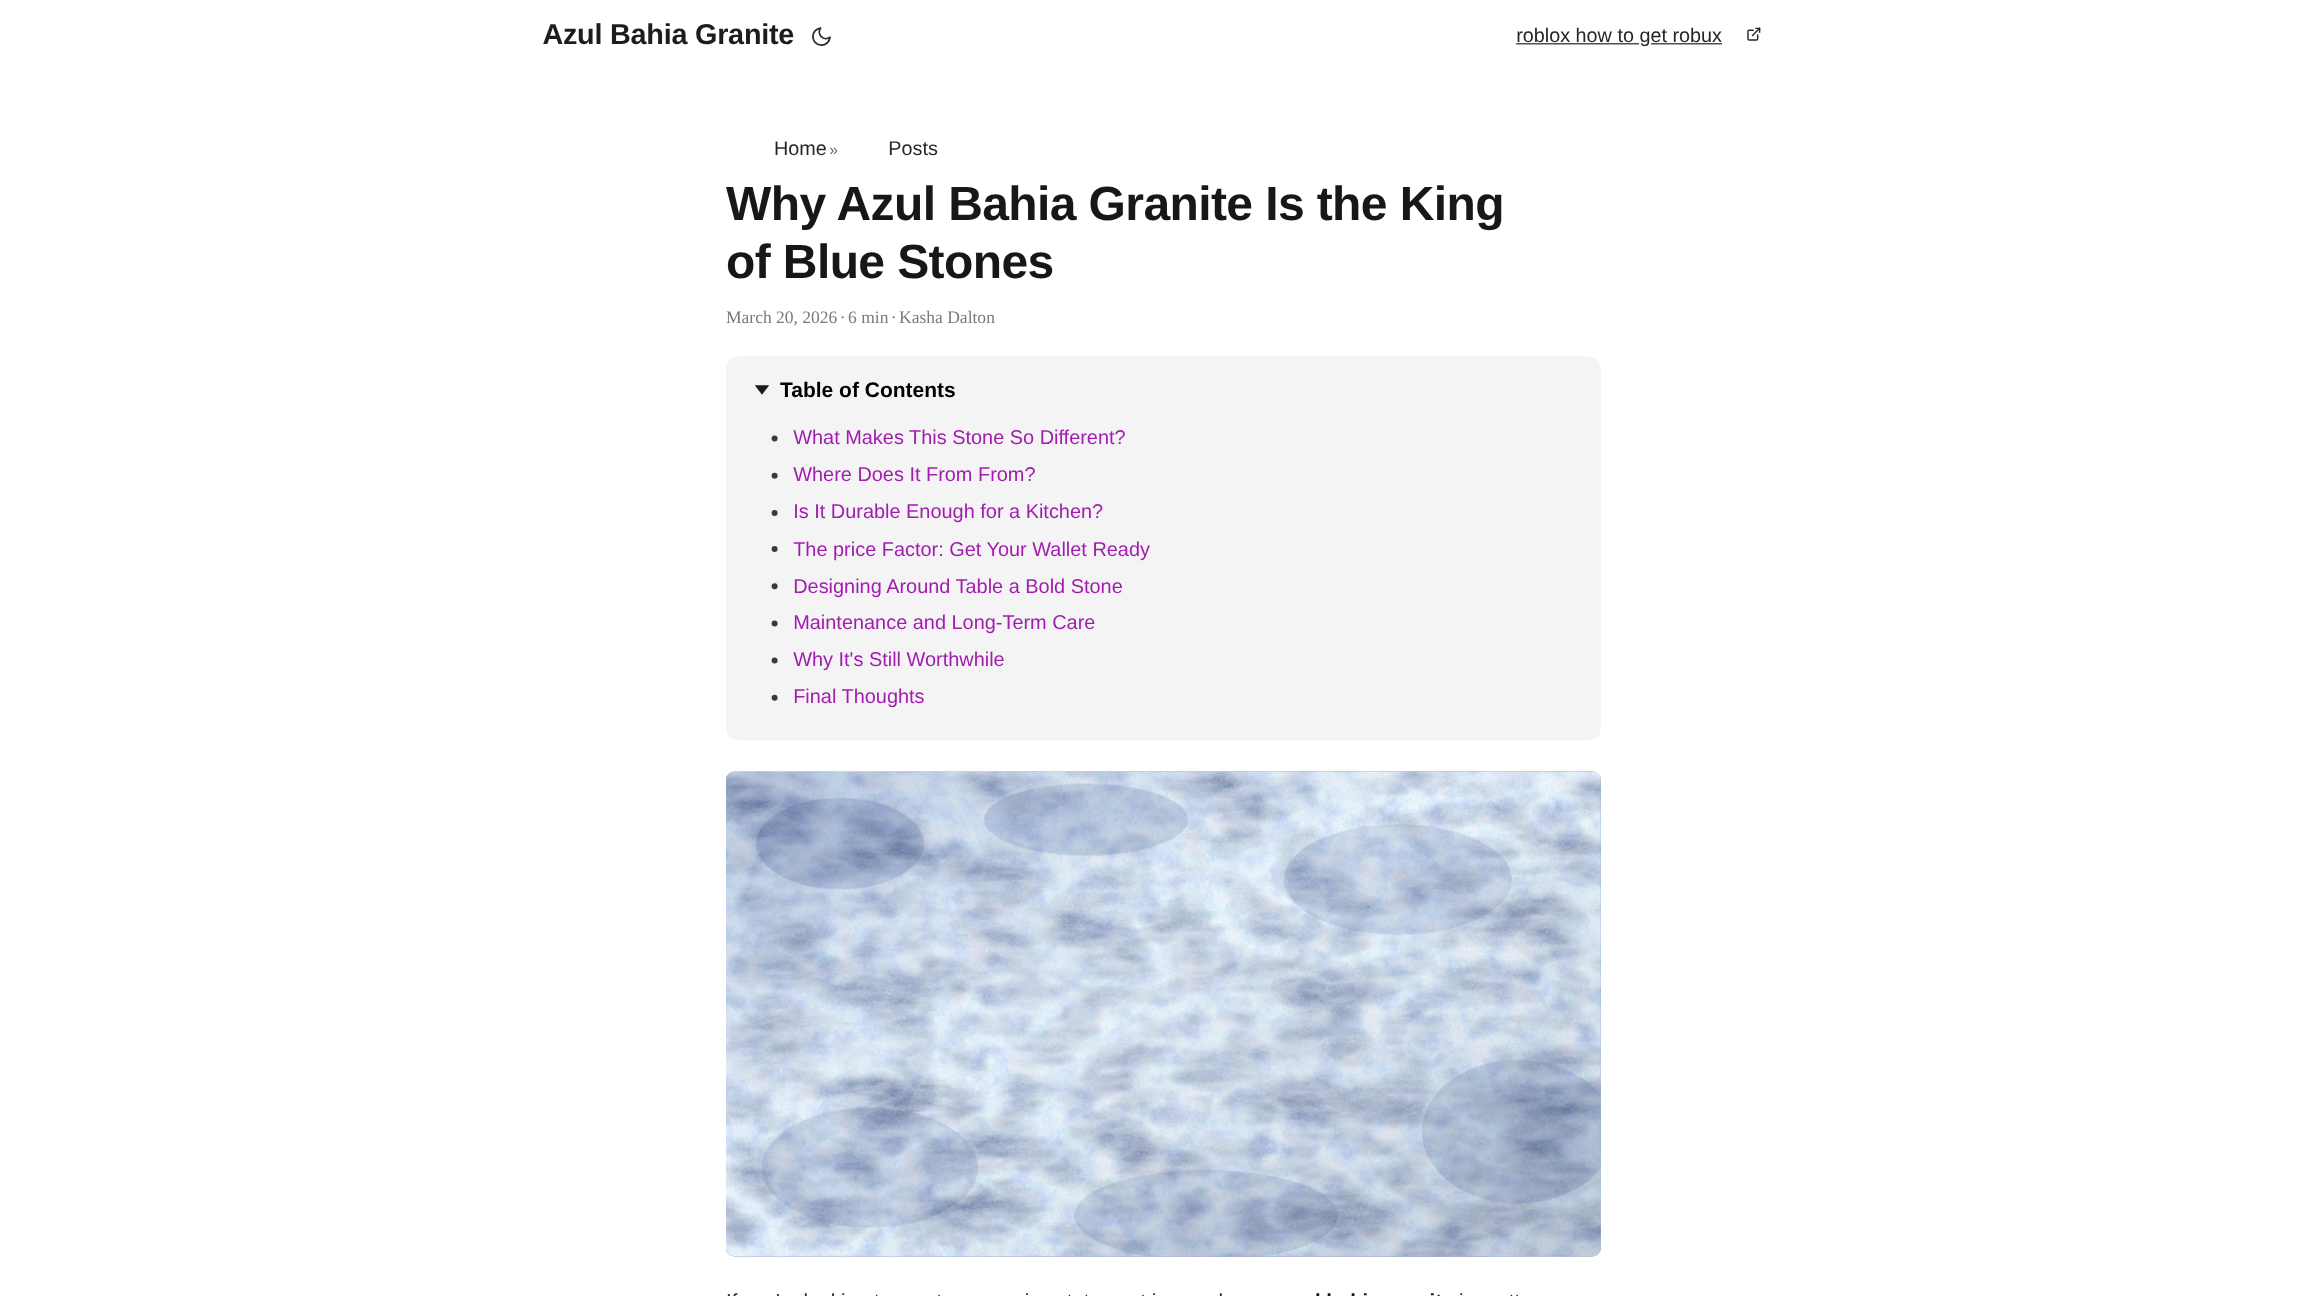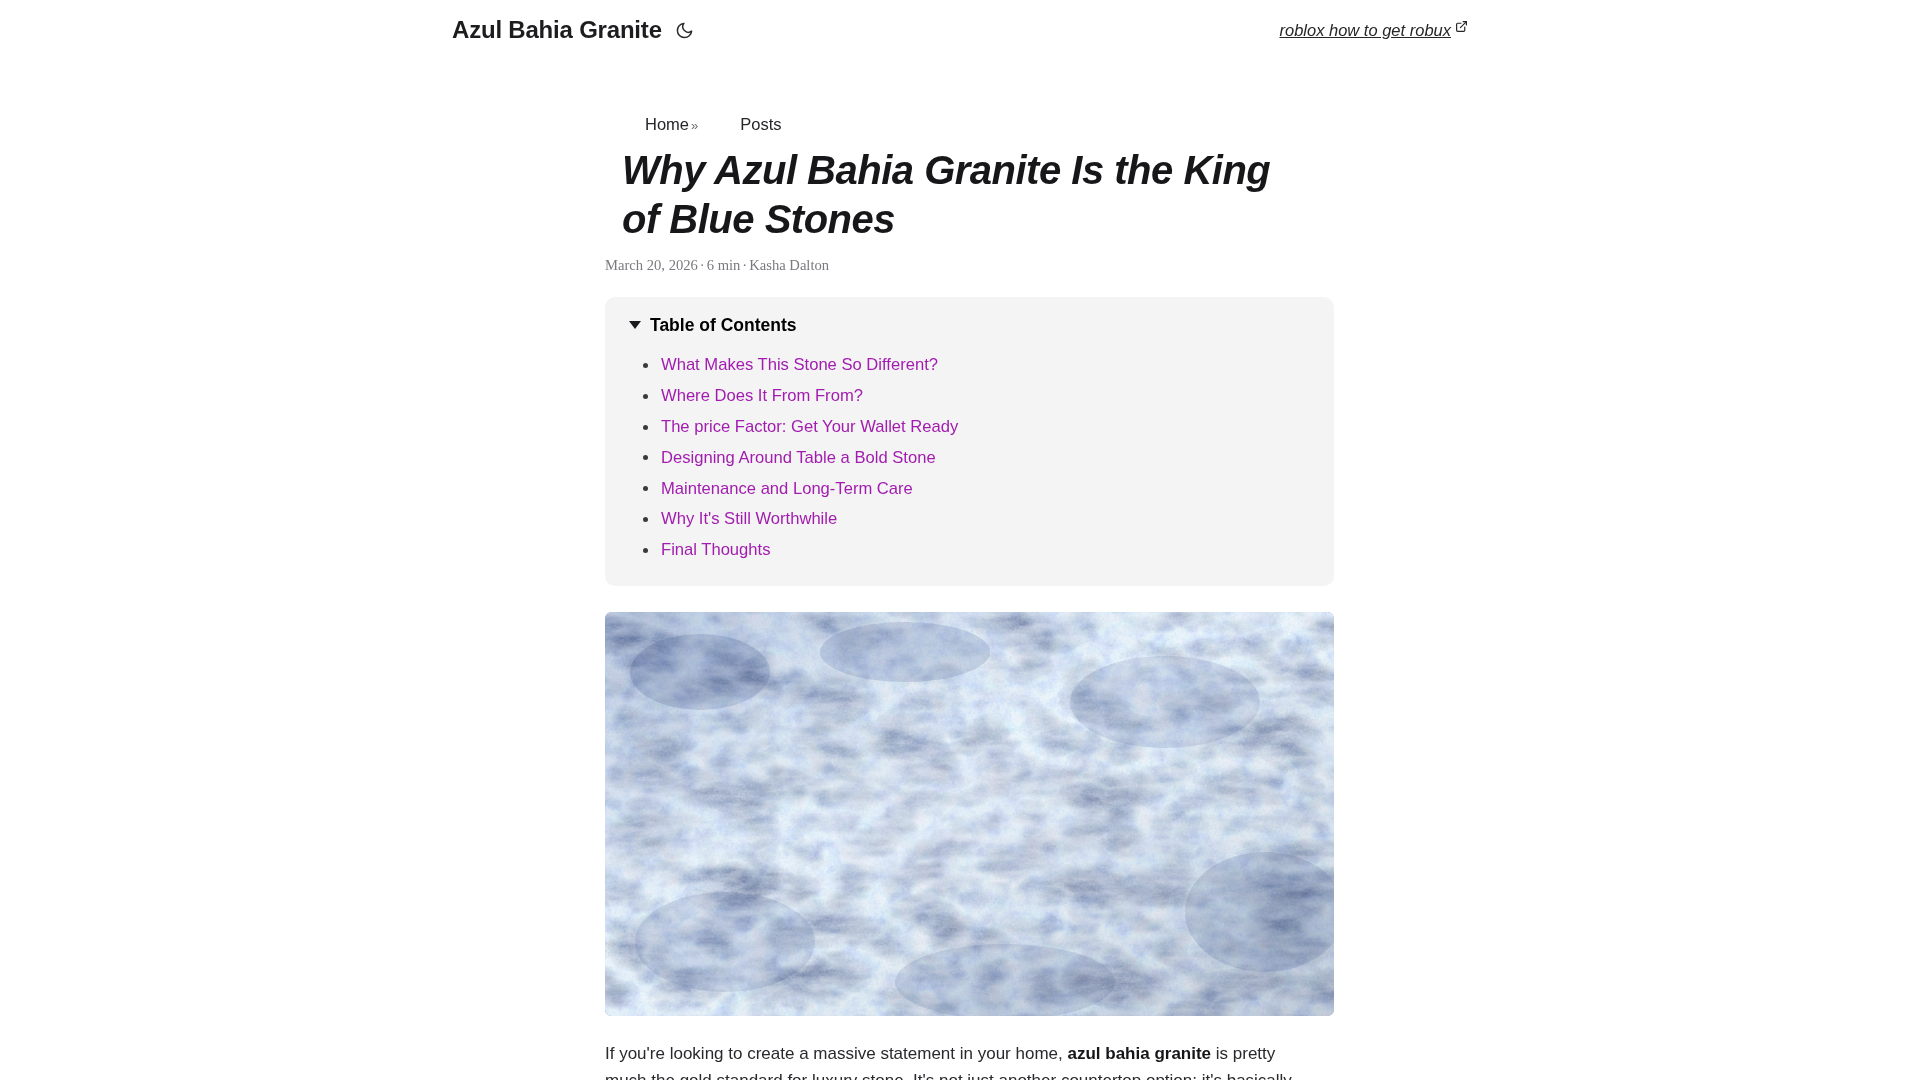--- a/index.html
+++ b/index.html
@@ -41,23 +41,22 @@
     align-items: center;
     justify-content: center;
     width: 20px;
     height: 20px;
     color: #2b2b2d;
     cursor: pointer;
   }
   .header-right {
     margin-left: auto;
     display: flex;
-    align-items: flex-start;
-    gap: 4px;
-    font-style: italic;
+    align-items: center;
+    gap: 20px;
   }
   .ext-link-label {
     font-size: 16.5px;
     color: #262628;
     line-height: 1;
   }
   .ext-icon {
     display: inline-flex;
     width: 13px;
     height: 13px;
@@ -89,24 +88,23 @@
     font-size: 13px;
     padding: 0 2px;
   }
 
   
   .post-title {
     font-size: 40px;
     font-weight: 700;
     line-height: 1.22;
     color: #17171a;
-    margin: 11px 0 0 17px;
+    margin: 11px 0 0 0;
     letter-spacing: -0.5px;
     max-width: 690px;
-    font-style: italic;
   }
 
   
   .post-meta {
     margin-top: 14px;
     font-size: 14.6px;
     color: #79797f;
     line-height: 1.2;
     font-family: Liberation Serif, serif;
   }
@@ -232,20 +230,21 @@
     </div>
 
     <details class="toc" open="">
       <summary class="toc-summary">
         <span class="toc-caret"></span>
         <span>Table of Contents</span>
       </summary>
       <ul class="toc-list">
         <li><a href="#">What Makes This Stone So Different?</a></li>
         <li><a href="#">Where Does It From From?</a></li>
+        <li><a href="#">Is It Durable Enough for a Kitchen?</a></li>
         <li><a href="#">The price Factor: Get Your Wallet Ready</a></li>
         <li><a href="#">Designing Around Table a Bold Stone</a></li>
         <li><a href="#">Maintenance and Long-Term Care</a></li>
         <li><a href="#">Why It's Still Worthwhile</a></li>
         <li><a href="#">Final Thoughts</a></li>
       </ul>
     </details>
 
     <figure class="hero-figure">
       <svg class="hero-img" viewBox="0 0 729 404" preserveAspectRatio="xMidYMid slice">

